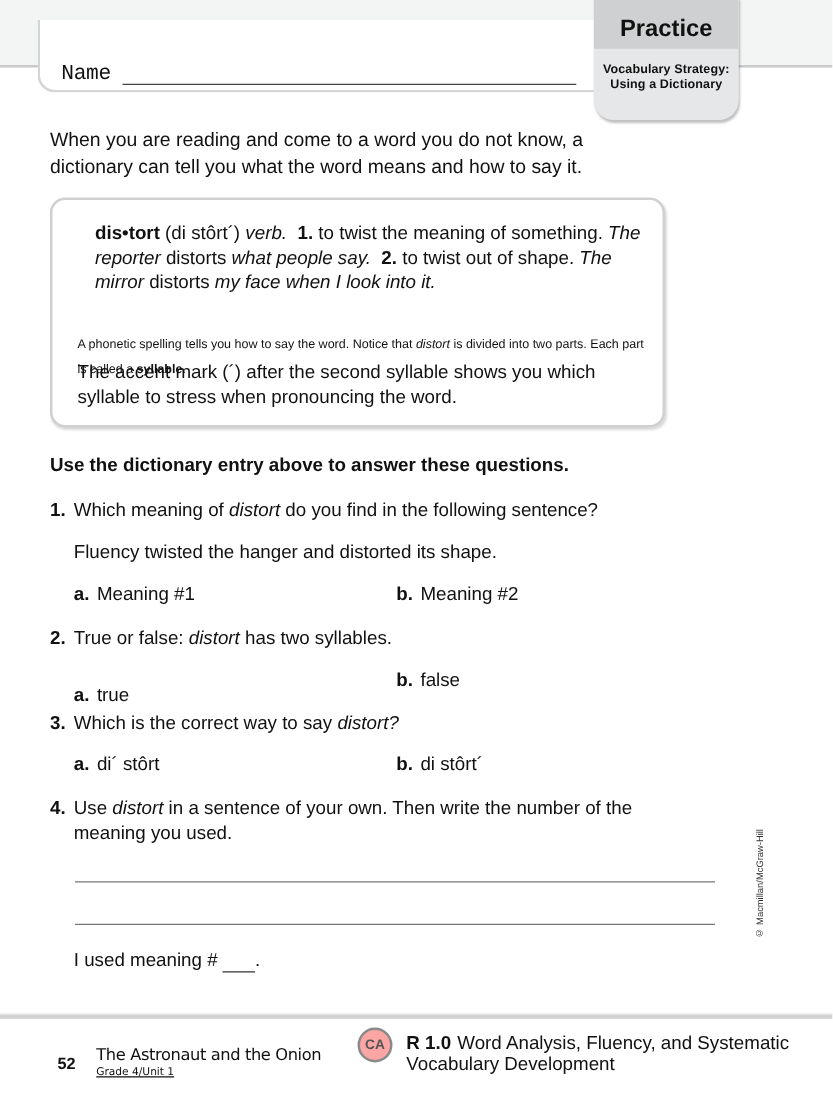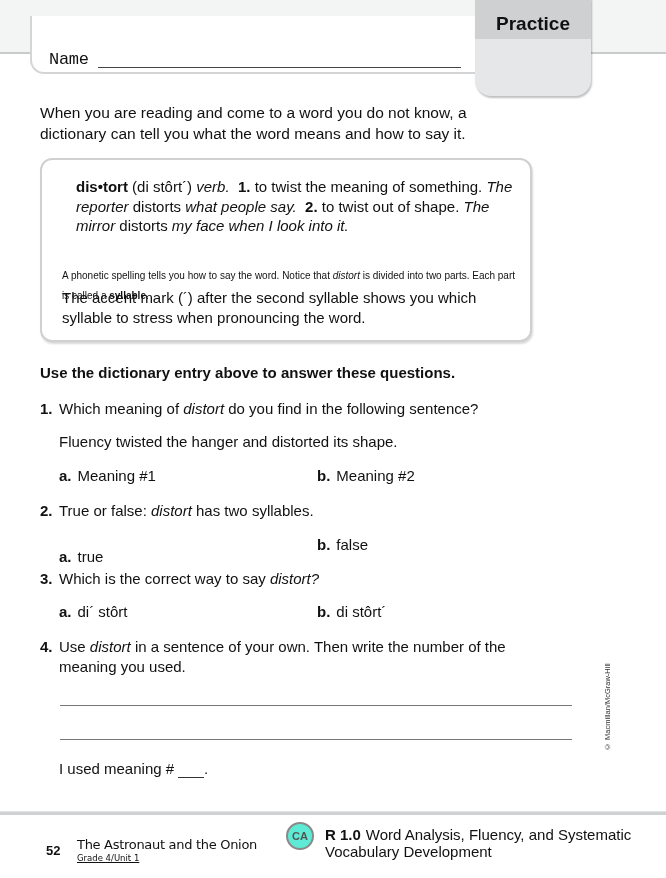--- a/index.html
+++ b/index.html
@@ -73,37 +73,41 @@
   }
   .footer-rule {
     position: absolute; left: 0; top: 811px; width: 666px; height: 3px; background: #d0d1d2;
     border-top: 1px solid #e4e4e4;
   }
   .page-num { position: absolute; left: 46px; top: 843px; font-size: 13px; font-weight: bold; }
   .story-title { position: absolute; left: 77px; top: 837px; font-size: 13px; font-family: "DejaVu Sans", sans-serif; letter-spacing: -0.3px; }
   .grade { position: absolute; left: 77px; top: 853px; font-size: 8.5px; font-family: "DejaVu Sans", sans-serif; text-decoration: underline; }
   .ca-badge {
     position: absolute; left: 286px; top: 822px; width: 28px; height: 28px; border-radius: 50%;
-    background: #5eead4; border: 2px solid #8a8a8a; box-sizing: border-box;
+    background: #fca5a5; border: 2px solid #8a8a8a; box-sizing: border-box;
     font-size: 11px; font-weight: bold; color: #555; text-align: center; line-height: 24px;
   }
   .standard { position: absolute; left: 325px; top: 826px; font-size: 15px; }
   .standard b { margin-right: 5px; }
 </style>
 </head>
 <body>
 
 <div class="top-band"></div>
 <div class="name-box-top"></div>
 <div class="name-box"></div>
 <span class="name-label">Name</span>
 <div class="name-line"></div>
 
 <div class="practice-tab">
   <div class="practice-head">Practice</div>
+  <div class="practice-sub">
+    <div>Vocabulary Strategy:</div>
+    <div>Using a Dictionary</div>
+  </div>
 </div>
 
 <div class="intro">When you are reading and come to a word you do not know, a dictionary can tell you what the word means and how to say it.</div>
 
 <div class="dict-box"></div>
 <div class="entry">
   <b>dis•tort</b>
   <span>(di stôrt´)</span>
   <i>verb.</i>&nbsp;
   <b>1.</b>

